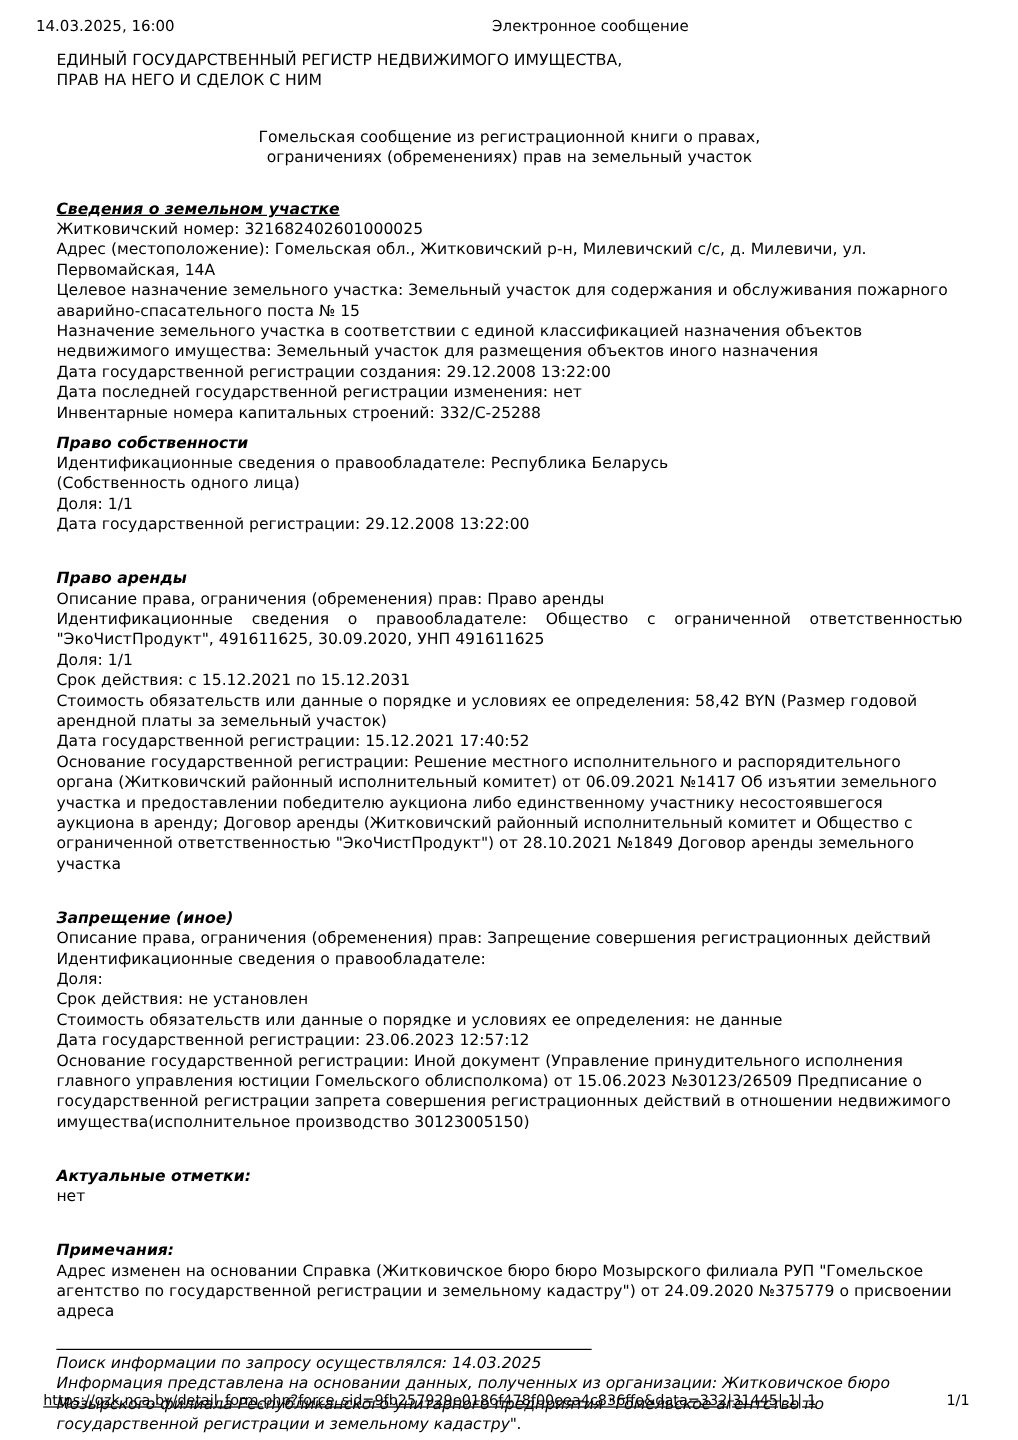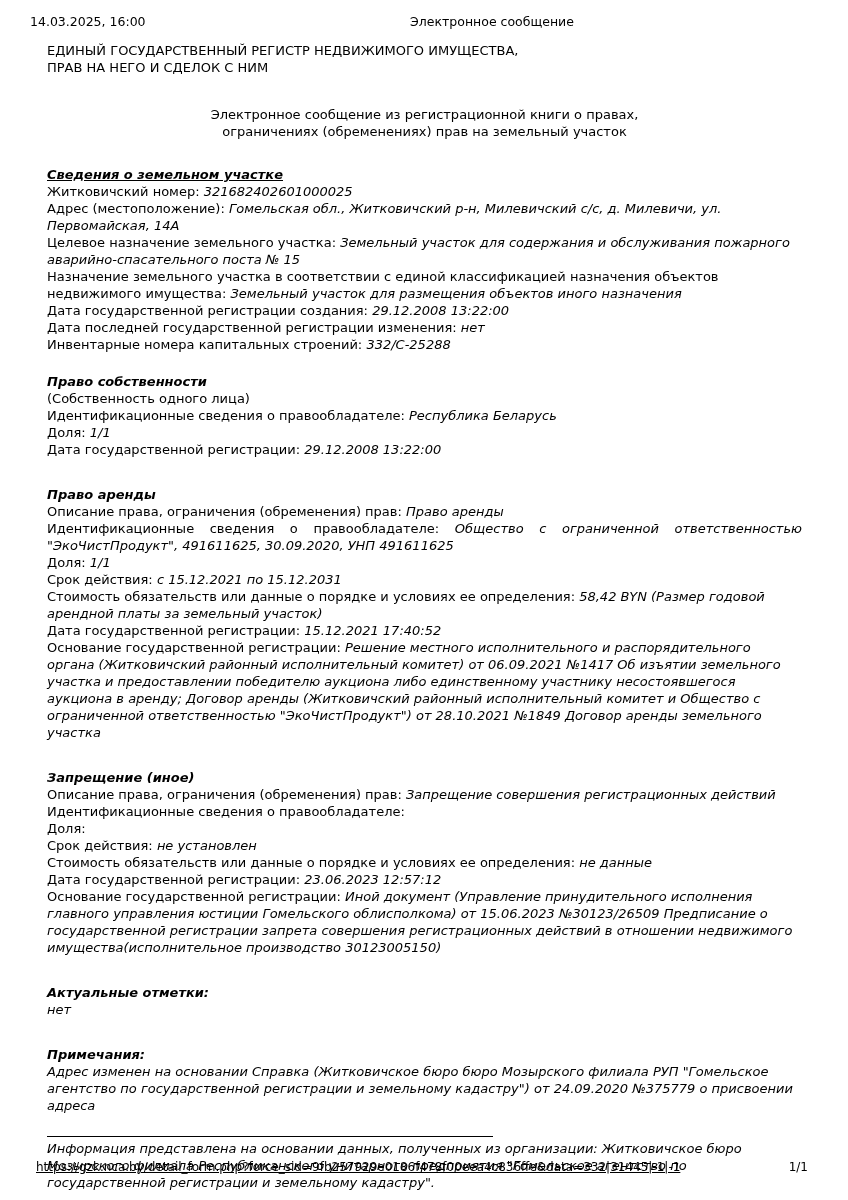--- a/index.html
+++ b/index.html
@@ -47,26 +47,26 @@
   .doc-title {
     margin-top: 2px;
   }
   .doc-subtitle {
     text-align: center;
     margin-top: 30px;
   }
   #sections { margin-top: 26px; }
   .section { margin-top: 28px; }
   .section:first-child { margin-top: 0; }
-  .section:nth-child(2) { margin-top: 20px; }
+  .section:nth-child(2) { margin-top: 8px; }
   .section-heading { font-weight: bold; font-style: italic; }
   #sections .section:first-child .section-heading { text-decoration: underline; }
   .line { }
   .line.justify { text-align: justify; }
-  .value { font-style: italic; }
+  .value { }
   .sep {
     width: 446px;
     border-top: 1.5px solid #000;
     margin: 22px 0 3px 0;
   }
   .report-footer { font-style: italic; }
   .report-footer p { margin: 0; }
 </style>
 </head>
 <body>
@@ -75,39 +75,39 @@
   <span class="ph-date">14.03.2025, 16:00</span>
   <span class="ph-title">Электронное сообщение</span>
 </div>
 
 <div class="content">
   <div class="doc-title">
     <div>ЕДИНЫЙ ГОСУДАРСТВЕННЫЙ РЕГИСТР НЕДВИЖИМОГО ИМУЩЕСТВА,</div>
     <div>ПРАВ НА НЕГО И СДЕЛОК С НИМ</div>
   </div>
   <div class="doc-subtitle">
-    <div>Электронное сообщение из регистрационной книги о правах,</div>
+    <div>Гомельская сообщение из регистрационной книги о правах,</div>
     <div>ограничениях (обременениях) прав на земельный участок</div>
   </div>
 
   <div id="sections">
       <div class="section">
         <div class="section-heading">Сведения о земельном участке</div>
         <div class="line"><span class="label">Житковичский номер:</span> <span class="value">321682402601000025</span></div>
         <div class="line"><span class="label">Адрес (местоположение):</span> <span class="value">Гомельская обл., Житковичский р-н, Милевичский с/с, д. Милевичи, ул. Первомайская, 14А</span></div>
         <div class="line"><span class="label">Целевое назначение земельного участка:</span> <span class="value">Земельный участок для содержания и обслуживания пожарного аварийно-спасательного поста № 15</span></div>
         <div class="line"><span class="label">Назначение земельного участка в соответствии с единой классификацией назначения объектов недвижимого имущества:</span> <span class="value">Земельный участок для размещения объектов иного назначения</span></div>
         <div class="line"><span class="label">Дата государственной регистрации создания:</span> <span class="value">29.12.2008 13:22:00</span></div>
         <div class="line"><span class="label">Дата последней государственной регистрации изменения:</span> <span class="value">нет</span></div>
         <div class="line"><span class="label">Инвентарные номера капитальных строений:</span> <span class="value">332/С-25288</span></div>
       </div>
       <div class="section">
         <div class="section-heading">Право собственности</div>
+        <div class="line"><span class="label">Идентификационные сведения о правообладателе:</span> <span class="value">Республика Беларусь</span></div>
         <div class="line"><span class="label">(Собственность одного лица)</span></div>
-        <div class="line"><span class="label">Идентификационные сведения о правообладателе:</span> <span class="value">Республика Беларусь</span></div>
         <div class="line"><span class="label">Доля:</span> <span class="value">1/1</span></div>
         <div class="line"><span class="label">Дата государственной регистрации:</span> <span class="value">29.12.2008 13:22:00</span></div>
       </div>
       <div class="section">
         <div class="section-heading">Право аренды</div>
         <div class="line"><span class="label">Описание права, ограничения (обременения) прав:</span> <span class="value">Право аренды</span></div>
         <div class="line justify"><span class="label">Идентификационные сведения о правообладателе:</span> <span class="value">Общество с ограниченной ответственностью "ЭкоЧистПродукт", 491611625, 30.09.2020, УНП 491611625</span></div>
         <div class="line"><span class="label">Доля:</span> <span class="value">1/1</span></div>
         <div class="line"><span class="label">Срок действия:</span> <span class="value">с 15.12.2021 по 15.12.2031</span></div>
         <div class="line"><span class="label">Стоимость обязательств или данные о порядке и условиях ее определения:</span> <span class="value">58,42 BYN (Размер годовой арендной платы за земельный участок)</span></div>
@@ -130,20 +130,21 @@
       </div>
       <div class="section">
         <div class="section-heading">Примечания:</div>
         <div class="line"><span class="value">Адрес изменен на основании Справка (Житковичское бюро бюро Мозырского филиала РУП "Гомельское агентство по государственной регистрации и земельному кадастру") от 24.09.2020 №375779 о присвоении адреса</span></div>
       </div>
     </div>
 
   <div class="sep"></div>
 
   <div class="report-footer">
+    <p>Поиск информации по запросу осуществлялся: 14.03.2025</p>
     <p>Информация представлена на основании данных, полученных из организации: Житковичское бюро Мозырского филиала Республиканского унитарного предприятия "Гомельское агентство по государственной регистрации и земельному кадастру".</p>
 
   </div>
 </div>
 
 <div class="print-footer">
   <span class="pf-url">https://gzk.nca.by/detail_form.php?force_sid=9fb257929e0186f478f00eea4c836ffe&amp;data=332|31445|-1|-1</span>
   <span class="pf-page">1/1</span>
 </div>
 

